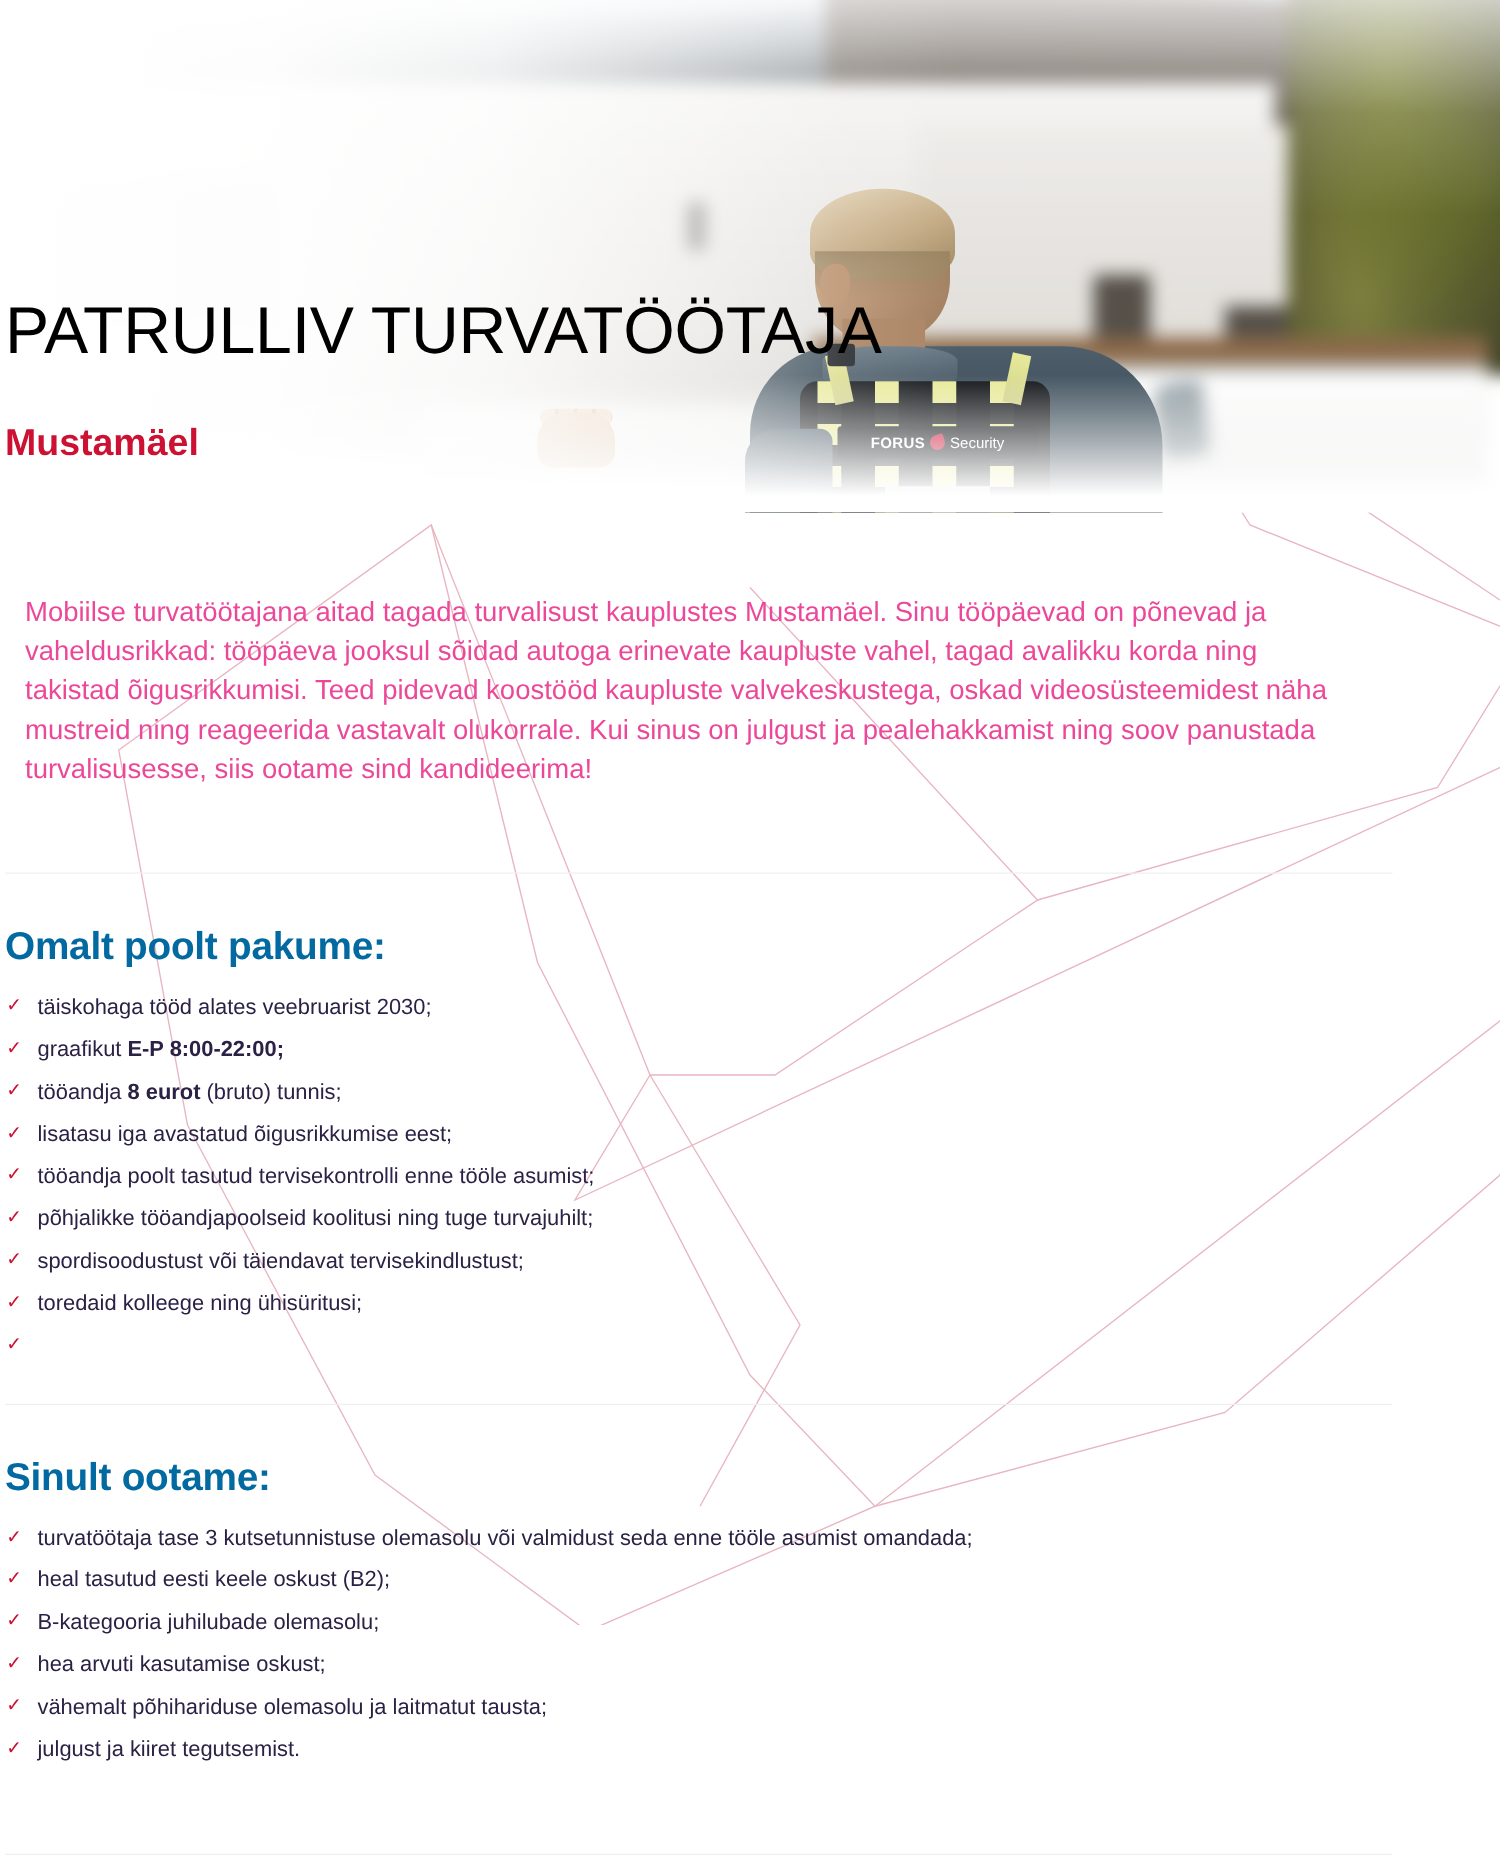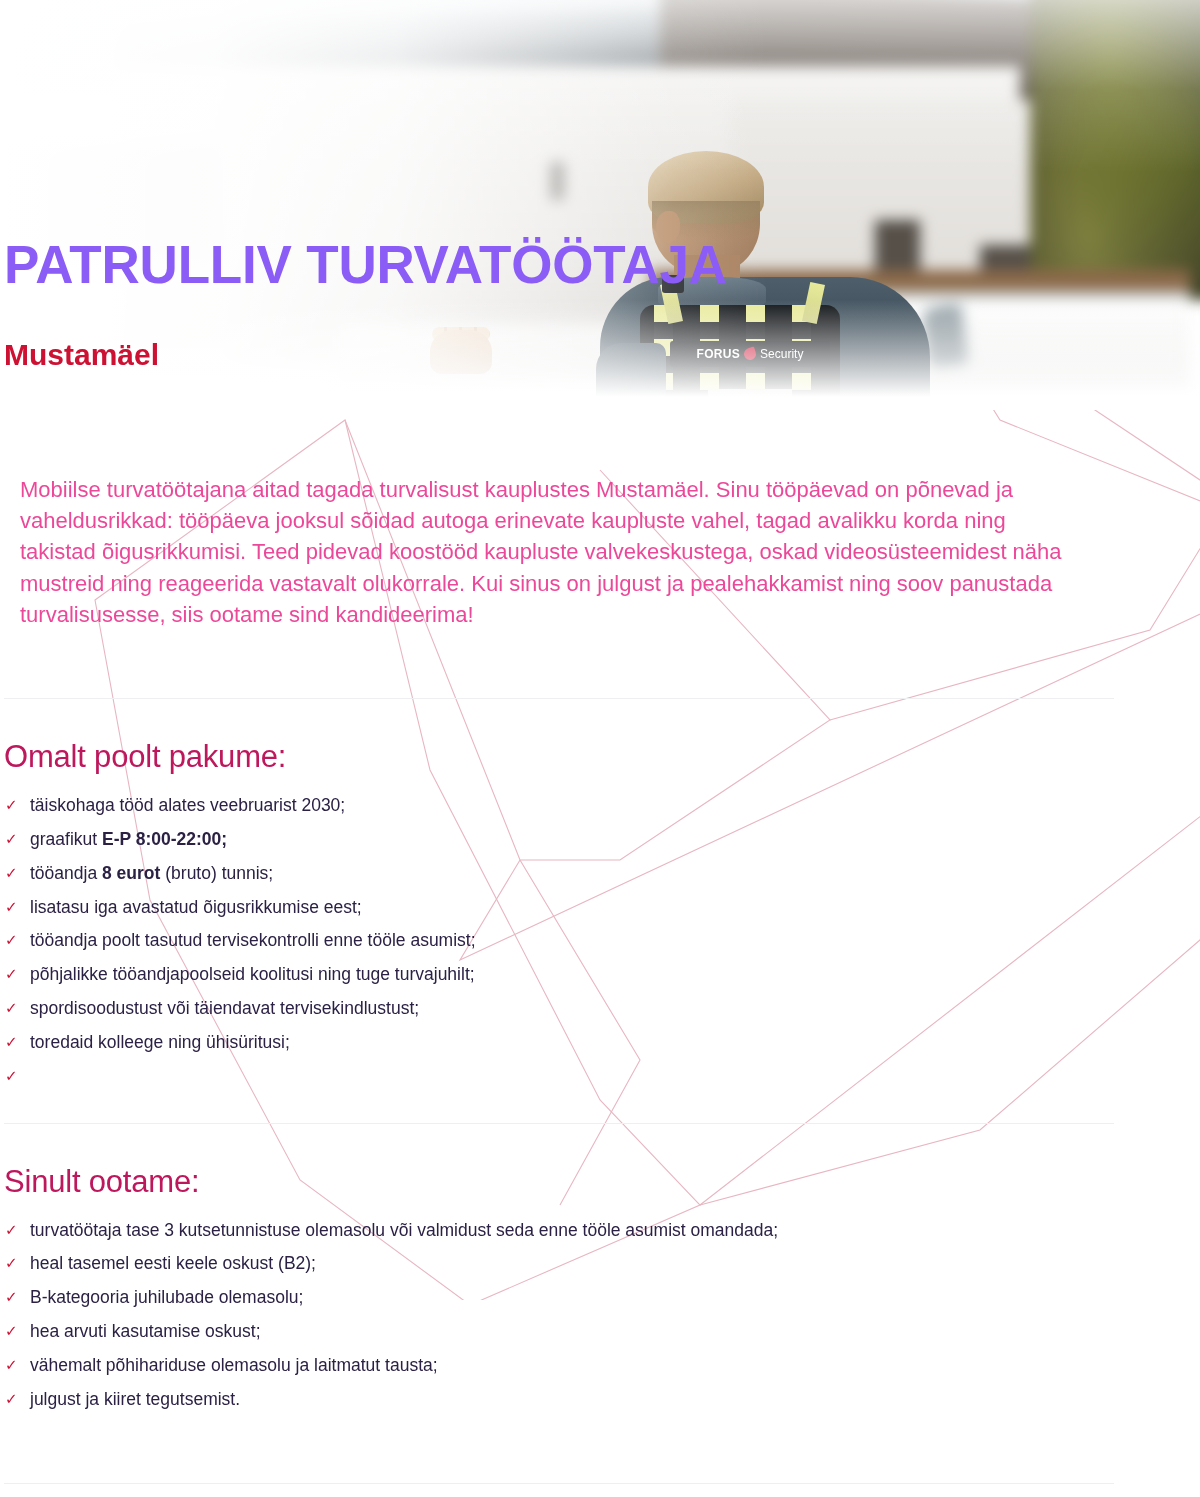--- a/index.html
+++ b/index.html
@@ -298,23 +298,23 @@
     z-index: 5;
     pointer-events: none;
   }
   .job-title {
     position: absolute;
     left: 4px;
     top: 238px;
     margin: 0;
     font-size: 53px;
     line-height: 1;
-    font-weight: bold;
+    font-weight: normal;
     letter-spacing: -0.2px;
-    color: #8b5cf6;
+    color: #000000;
     white-space: nowrap;
   }
   .job-location {
     position: absolute;
     left: 4px;
     top: 340px;
     margin: 0;
     font-size: 30px;
     line-height: 1;
     font-weight: bold;
@@ -342,23 +342,23 @@
     margin: 0;
     border: 0;
   }
   .d1 { margin-top: 68px; }
   .d2 { margin-top: 68px; }
   .d3 { margin-top: 72px; }
 
   .section-heading {
     margin: 0;
     font-size: 31px;
-    font-weight: normal;
+    font-weight: bold;
     line-height: 1;
-    color: #be185d;
+    color: #0369a1;
     letter-spacing: -0.2px;
   }
   .sec-offer   { padding-top: 42px; }
   .sec-expect  { padding-top: 42px; }
 
   .check-list {
     list-style: none;
     margin: 0;
     padding: 22px 0 0 0;
   }
@@ -497,21 +497,21 @@
           <li><span class="tick">✓</span></li>
         </ul>
     </div>
 
     <hr class="divider d2">
 
     <div class="sec-expect">
       <h3 class="section-heading">Sinult ootame:</h3>
       <ul class="check-list">
           <li><span class="tick">✓</span><span>turvatöötaja tase 3 kutsetunnistuse olemasolu või valmidust seda enne tööle asumist omandada;</span></li>
-          <li><span class="tick">✓</span><span>heal tasemel eesti keele oskust (B2);</span></li>
+          <li><span class="tick">✓</span><span>heal tasutud eesti keele oskust (B2);</span></li>
           <li><span class="tick">✓</span><span>B-kategooria juhilubade olemasolu;</span></li>
           <li><span class="tick">✓</span><span>hea arvuti kasutamise oskust;</span></li>
           <li><span class="tick">✓</span><span>vähemalt põhihariduse olemasolu ja laitmatut tausta;</span></li>
           <li><span class="tick">✓</span><span>julgust ja kiiret tegutsemist.</span></li>
         </ul>
     </div>
 
     <hr class="divider d3">
 
     <div class="footer">

